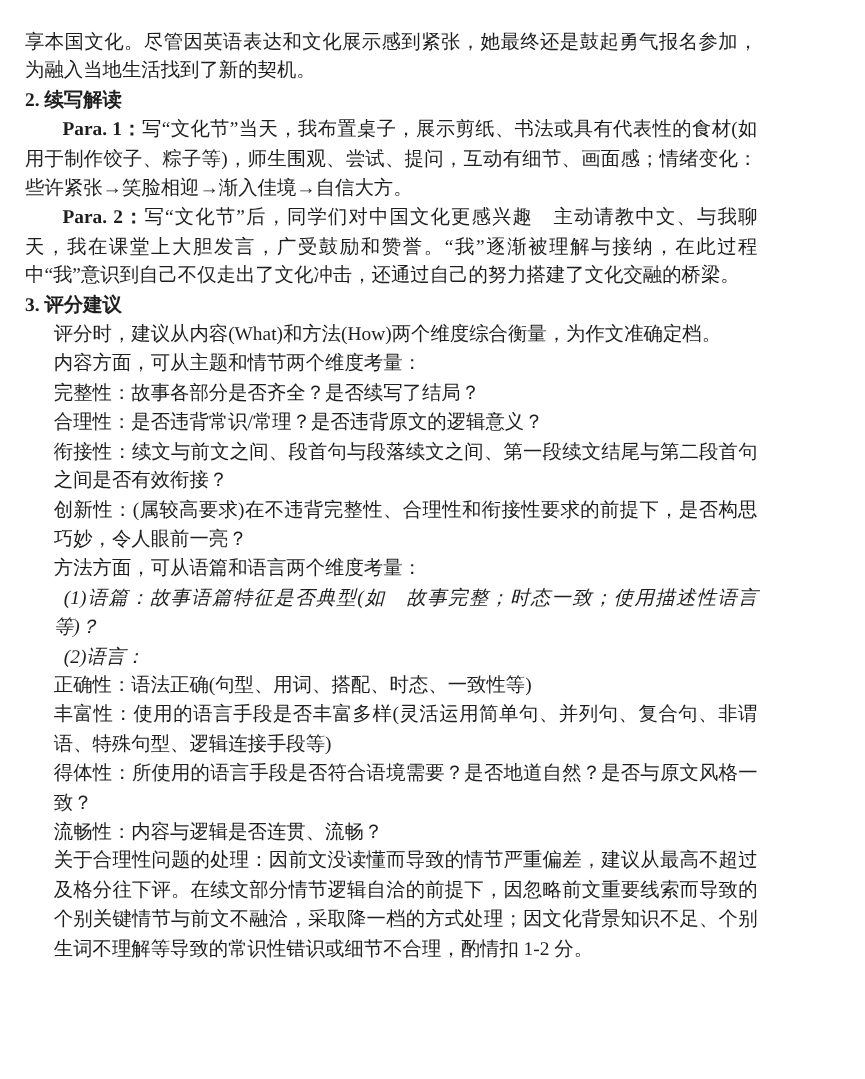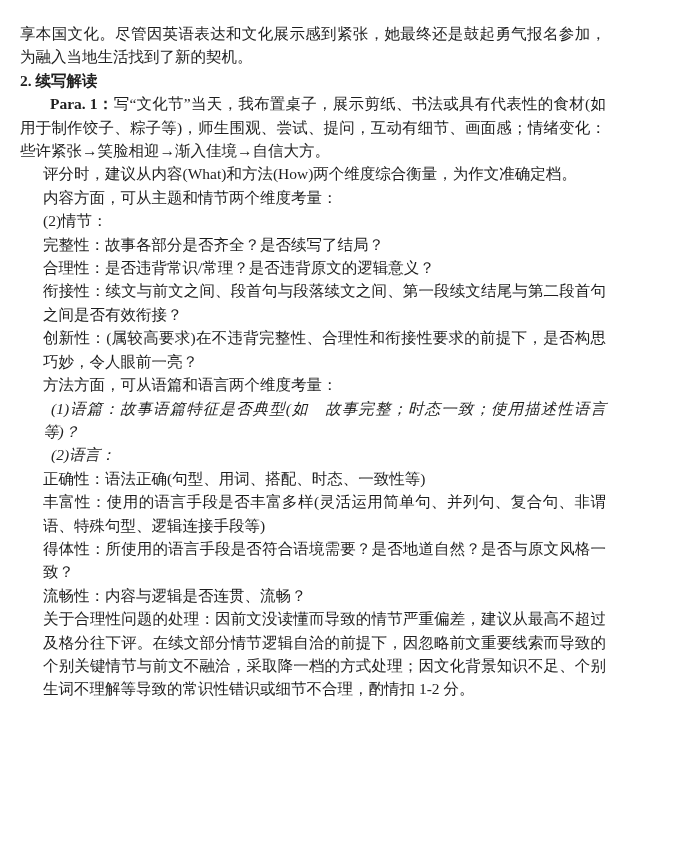--- a/index.html
+++ b/index.html
@@ -30,27 +30,28 @@
 
 <div class="page">
 
   <div class="top-block">
     <p>享本国文化。尽管因英语表达和文化展示感到紧张，她最终还是鼓起勇气报名参加，为融入当地生活找到了新的契机。</p>
 
     <h2 class="heading">2. 续写解读</h2>
 
     <p class="para"><b>Para. 1：</b><span>写“文化节”当天，我布置桌子，展示剪纸、书法或具有代表性的食材(如用于制作饺子、粽子等)，师生围观、尝试、提问，互动有细节、画面感；情绪变化：些许紧张→笑脸相迎→渐入佳境→自信大方。</span></p>
 
+    <p class="para"><b>Para. 2：</b><span>写“文化节”后，同学们对中国文化更感兴趣　主动请教中文、与我聊天，我在课堂上大胆发言，广受鼓励和赞誉。“我”逐渐被理解与接纳，在此过程中“我”意识到自己不仅走出了文化冲击，还通过自己的努力搭建了文化交融的桥梁。</span></p>
 
+    <h2 class="heading">3. 评分建议</h2>
   </div>
 
   <div class="body-block">
     <p>评分时，建议从内容(What)和方法(How)两个维度综合衡量，为作文准确定档。</p>
     <p>内容方面，可从主题和情节两个维度考量：</p>
-    <p>(2)情节：</p>
     <p>完整性：故事各部分是否齐全？是否续写了结局？</p>
     <p>合理性：是否违背常识/常理？是否违背原文的逻辑意义？</p>
     <p>衔接性：续文与前文之间、段首句与段落续文之间、第一段续文结尾与第二段首句之间是否有效衔接？</p>
     <p>创新性：(属较高要求)在不违背完整性、合理性和衔接性要求的前提下，是否构思巧妙，令人眼前一亮？</p>
     <p>方法方面，可从语篇和语言两个维度考量：</p>
     <p class="sp">(1)语篇：故事语篇特征是否典型(如　故事完整；时态一致；使用描述性语言等)？</p>
     <p class="sp">(2)语言：</p>
     <p>正确性：语法正确(句型、用词、搭配、时态、一致性等)</p>
     <p>丰富性：使用的语言手段是否丰富多样(灵活运用简单句、并列句、复合句、非谓语、特殊句型、逻辑连接手段等)</p>
     <p>得体性：所使用的语言手段是否符合语境需要？是否地道自然？是否与原文风格一致？</p>

